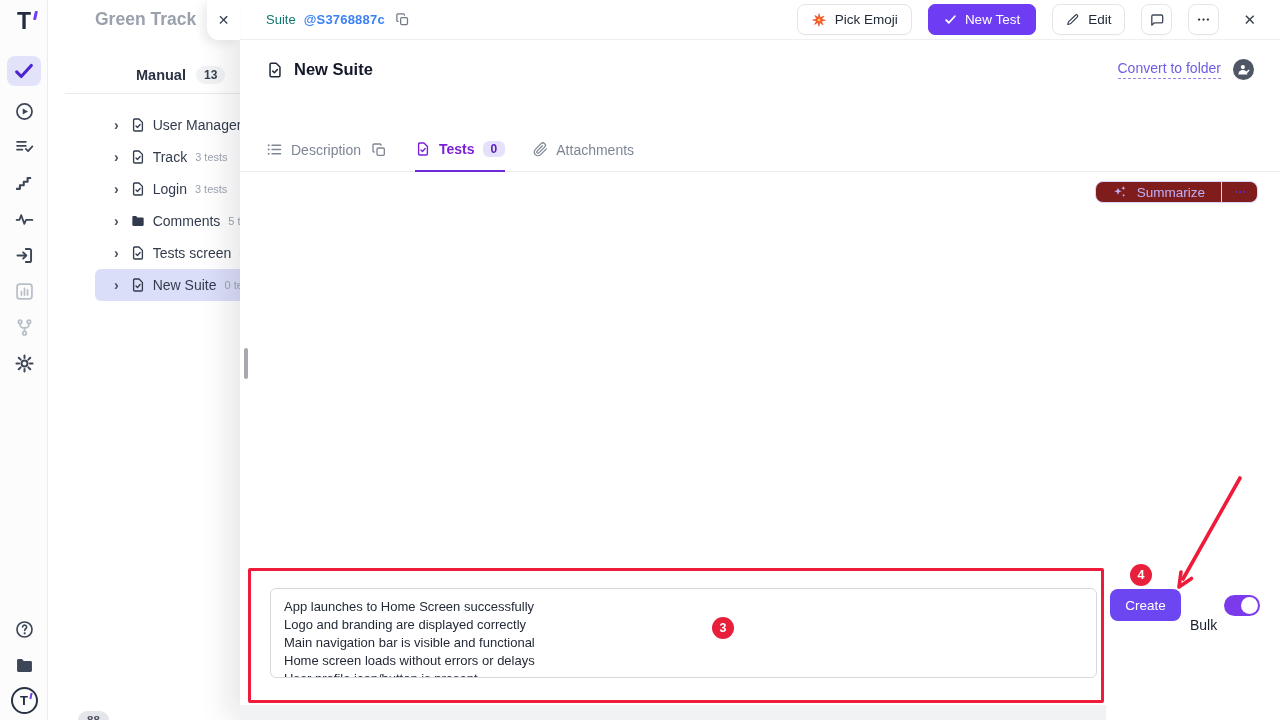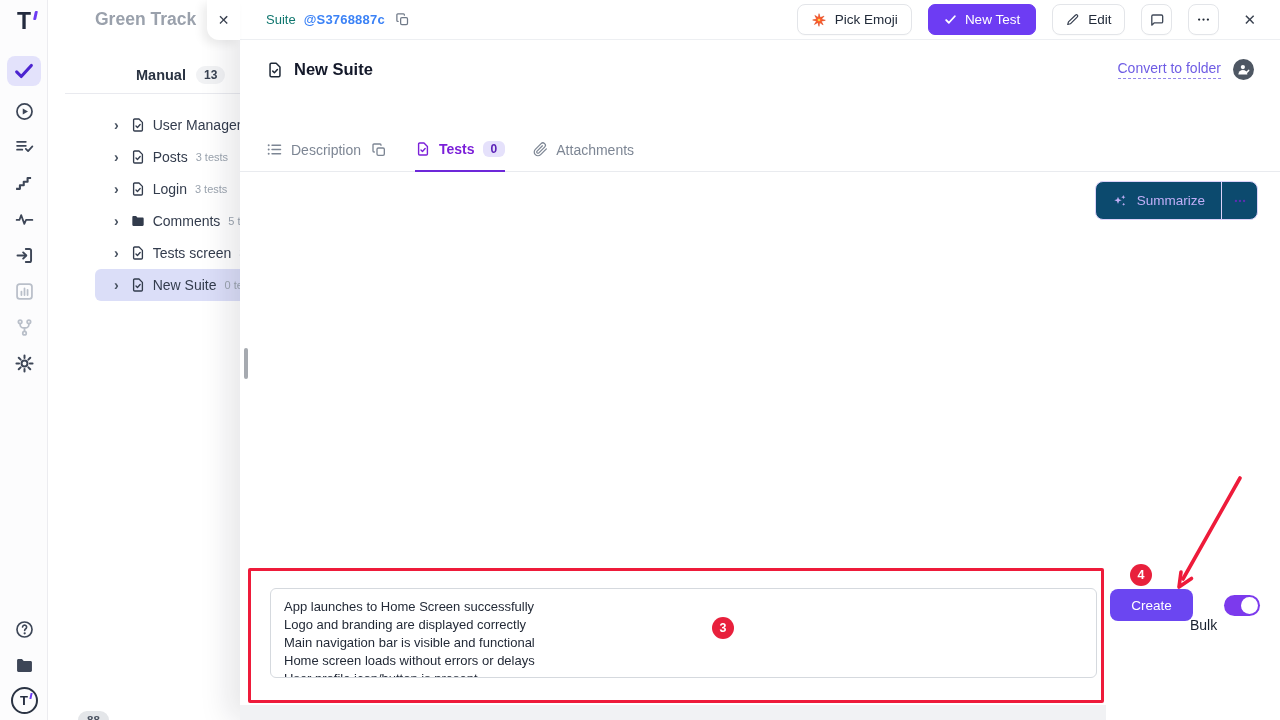--- a/index.html
+++ b/index.html
@@ -81,34 +81,34 @@
   .tabs { margin-top:33px; padding:0 26px; border-bottom:1px solid #e9ebef;
     display:flex; gap:28px; }
   .tab { display:inline-flex; align-items:center; gap:8px; padding-bottom:13px;
     font-size:14px; color:#7d8694; cursor:pointer;margin-top:28px; }
   .tab.active { color:#7b1fd9; font-weight:600; border-bottom:2px solid #6d28d9; margin-bottom:-1px; }
   .badge-purple { background:#e5e1fb; color:#5b21b6; border-radius:6px; padding:1px 8px;
     font-size:12px; font-weight:600; }
   .tab .copy2 { color:#7d8694; margin-left:2px; }
 
   .summarize-row { margin-top:9px; display:flex; justify-content:flex-end; padding-right:22px; }
-  .split-btn { display:flex; height:39px; border:1px solid #dcd2fa; border-radius:8px;
-    overflow:hidden; background:#0c4a6e; }
+  .split-btn { display:flex; height:22px; border:1px solid #dcd2fa; border-radius:8px;
+    overflow:hidden; background:#7f1d1d; }
   .split-main { display:flex; align-items:center; gap:9px; padding:0 16px;
     color:#c0aef7; font-size:13.5px; cursor:pointer; }
   .split-more { width:36px; border-left:1px solid #dcd2fa; display:flex; align-items:center;
     justify-content:center; color:#5f2db3; cursor:pointer; }
 
   
   .bottom-strip { position:absolute; left:0; top:705px; width:866px; height:15px; background:#f1f2f4; }
   .bulk-textarea { position:absolute; left:30px; top:588px; width:827px; height:90px;
     border:1px solid #d5d9de; border-radius:6px; padding:9px 13px; font-size:13px;
     line-height:18px; color:#242b38; font-family:Liberation Sans, sans-serif;
     resize:none; overflow:hidden; outline:none; background:#fff; }
-  .create-btn { position:absolute; left:870px; top:589px; width:83px; height:32px;
+  .create-btn { position:absolute; left:870px; top:589px; width:71px; height:32px;
     background:#6b46f1; border:none; border-radius:8px; color:#fff; font-size:13.5px;
     font-family:"Liberation Sans", sans-serif; cursor:pointer; z-index:4; }
   .bulk-label { position:absolute; left:950px; top:597px; font-size:14px; color:#18202e; z-index:4;margin-top:20px; }
   .toggle { position:absolute; left:984px; top:595px; width:36px; height:21px;
     background:#7c3aed; border-radius:11px; cursor:pointer; z-index:4; }
   .toggle .knob { position:absolute; right:2px; top:2px; width:17px; height:17px;
     background:#fff; border-radius:50%; }
 
   
   .anno-rect { position:absolute; left:8px; top:568px; width:856px; height:135px;
@@ -224,21 +224,21 @@
         </svg>
       <span class="tname">User Management</span>
       <span class="tcount"></span>
     </div>
     <div class="trow">
       <span class="chev">›</span>
       <svg class="ticon" width="16" height="16" viewBox="0 0 24 24" fill="none" stroke="currentColor" stroke-width="2" stroke-linecap="round" stroke-linejoin="round">
           <path d="M13.5 3H7a1.6 1.6 0 00-1.6 1.6v14.8A1.6 1.6 0 007 21h10a1.6 1.6 0 001.6-1.6V8.1z"></path>
           <path d="M9 13.5l2.2 2.2 4-4.4"></path>
         </svg>
-      <span class="tname">Posts</span>
+      <span class="tname">Track</span>
       <span class="tcount">3 tests</span>
     </div>
     <div class="trow">
       <span class="chev">›</span>
       <svg class="ticon" width="16" height="16" viewBox="0 0 24 24" fill="none" stroke="currentColor" stroke-width="2" stroke-linecap="round" stroke-linejoin="round">
           <path d="M13.5 3H7a1.6 1.6 0 00-1.6 1.6v14.8A1.6 1.6 0 007 21h10a1.6 1.6 0 001.6-1.6V8.1z"></path>
           <path d="M9 13.5l2.2 2.2 4-4.4"></path>
         </svg>
       <span class="tname">Login</span>
       <span class="tcount">3 tests</span>

